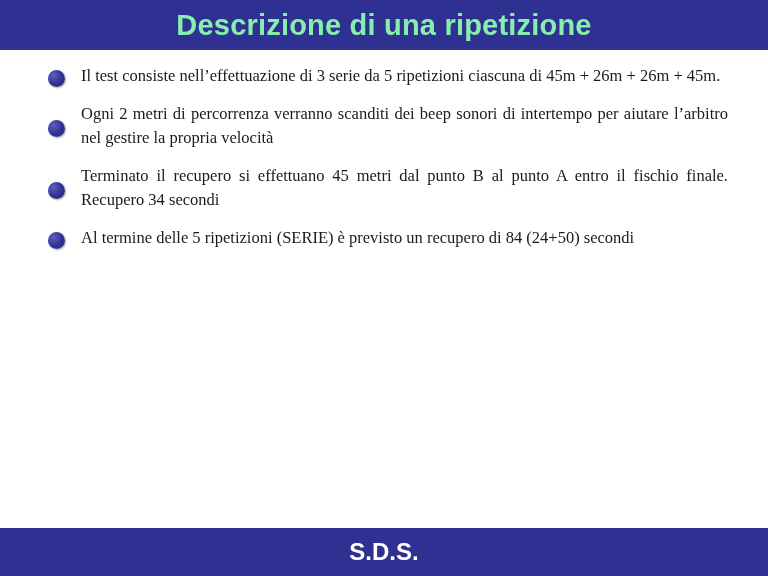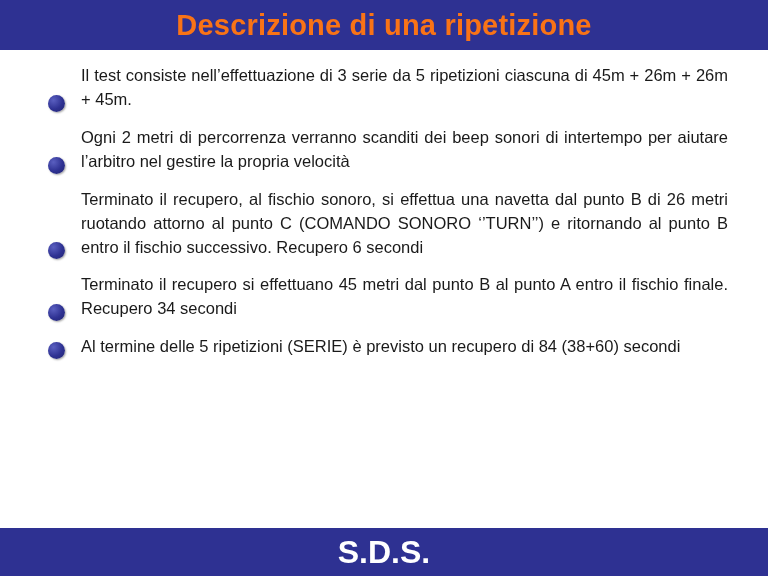--- a/index.html
+++ b/index.html
@@ -25,38 +25,39 @@
   .title-bar {
     background: #2e3192;
     width: 100%;
     height: 50px;
     display: flex;
     align-items: center;
     justify-content: center;
     flex: 0 0 auto;
   }
   .title-text {
-    color: #f97316;
+    color: #86efac;
     font-size: 29px;
     font-weight: bold;
     letter-spacing: 0.2px;
     line-height: 1;
   }
   .content {
     flex: 1 1 auto;
     padding: 14px 40px 4px 48px;
     box-sizing: border-box;
     display: flex;
     flex-direction: column;
     justify-content: flex-start;
   }
   .bullet-row {
     display: flex;
-    align-items: flex-end;
+    align-items: center;
     margin-bottom: 14px;
+    font-family: Liberation Serif, serif;
   }
   .bullet-dot {
     flex: 0 0 auto;
     width: 17px;
     height: 17px;
     border-radius: 50%;
     background: radial-gradient(circle at 32% 30%, #5a5fc0 0%, #2e3192 55%, #22246e 100%);
     box-shadow: 1px 1px 2px rgba(0,0,0,0.35);
     margin-top: 5px;
     margin-right: 16px;
@@ -73,21 +74,21 @@
     background: #2e3192;
     width: 100%;
     height: 48px;
     display: flex;
     align-items: center;
     justify-content: center;
     flex: 0 0 auto;
   }
   .footer-text {
     color: #ffffff;
-    font-size: 32px;
+    font-size: 24px;
     font-weight: bold;
     line-height: 1;
   }
 </style>
 </head>
 <body>
 
 <div class="slide">
 
   <div class="title-bar">
@@ -100,33 +101,29 @@
       <span class="bullet-dot"></span>
       <span class="bullet-text">Il test consiste nell’effettuazione di 3 serie da 5 ripetizioni ciascuna di 45m + 26m + 26m + 45m.</span>
     </div>
 
 
     <div class="bullet-row">
       <span class="bullet-dot"></span>
       <span class="bullet-text">Ogni 2 metri di percorrenza verranno scanditi dei beep sonori di intertempo per aiutare l’arbitro nel gestire la propria velocità</span>
     </div>
 
-    <div class="bullet-row">
-      <span class="bullet-dot"></span>
-      <span class="bullet-text">Terminato il recupero, al fischio sonoro, si effettua una navetta dal punto B di 26 metri ruotando attorno al punto C (COMANDO SONORO ‘’TURN’’) e ritornando al punto B entro il fischio successivo. Recupero 6 secondi</span>
-    </div>
 
     <div class="bullet-row">
       <span class="bullet-dot"></span>
       <span class="bullet-text">Terminato il recupero si effettuano 45 metri dal punto B al punto A entro il fischio finale. Recupero 34 secondi</span>
     </div>
 
     <div class="bullet-row">
       <span class="bullet-dot"></span>
-      <span class="bullet-text">Al termine delle 5 ripetizioni (SERIE) è previsto un recupero di 84 (38+60) secondi</span>
+      <span class="bullet-text">Al termine delle 5 ripetizioni (SERIE) è previsto un recupero di 84 (24+50) secondi</span>
     </div>
 
   </div>
 
   <div class="footer-bar">
     <div class="footer-text">S.D.S.</div>
   </div>
 
 </div>
 

